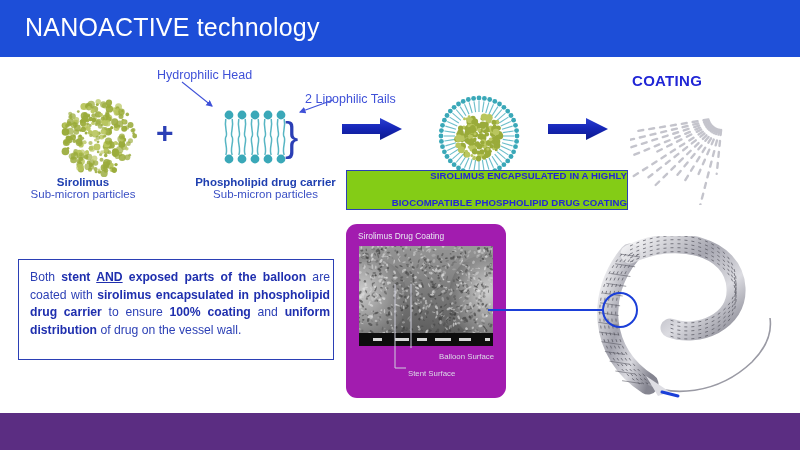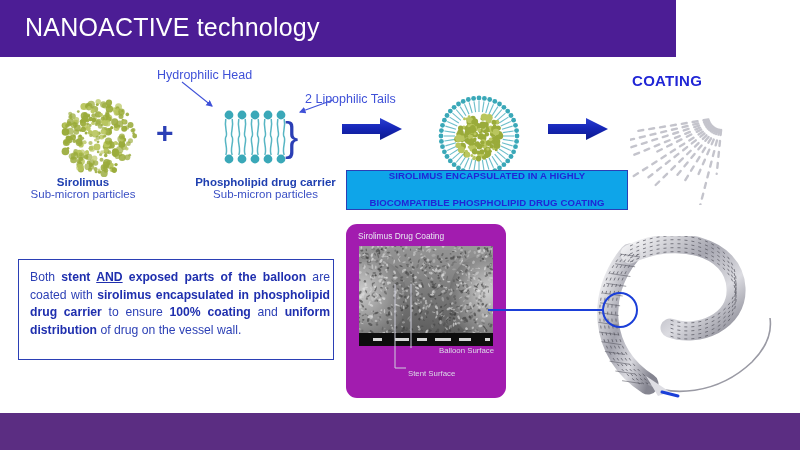--- a/index.html
+++ b/index.html
@@ -4,21 +4,21 @@
 <style>
   html,body{margin:0;padding:0;}
   body{
     width:800px;height:450px;overflow:hidden;
     font-family:"Liberation Sans","DejaVu Sans",sans-serif;
     background:#ffffff;position:relative;
   }
   #slide{position:absolute;left:0;top:0;width:800px;height:450px;background:#fff;overflow:hidden;}
 
   
-  .header{position:absolute;left:0;top:0;width:668px;height:57px;background:#4c1d95;padding-left:8px;}
+  .header{position:absolute;left:0;top:0;width:800px;height:57px;background:#1d4ed8;}
   .header-title{position:absolute;left:25px;top:13px;font-size:25px;color:#ffffff;letter-spacing:.2px;font-weight:400;white-space:nowrap;}
 
   
   .lbl{position:absolute;color:#3f51d8;font-size:12.5px;white-space:nowrap;text-align:right;}
   .lbl-hydro{left:157px;top:68px;}
   .lbl-tails{left:305px;top:92px;}
 
   
   .cap{position:absolute;text-align:center;color:#2b3fb5;white-space:nowrap;}
   .cap .b{display:block;font-weight:bold;font-size:11.5px;color:#1f3fb0;}
@@ -42,39 +42,39 @@
   .arrow2{left:548px;top:118px;}
 
   
   .micelle{position:absolute;left:438px;top:95px;width:82px;height:82px;}
 
   
   .coating-lbl{position:absolute;left:632px;top:72px;font-size:15px;font-weight:bold;color:#2026d6;letter-spacing:.3px;}
   .spray{position:absolute;left:630px;top:100px;width:170px;height:105px;}
 
   
-  .callout{position:absolute;left:346px;top:170px;width:280px;height:38px;border:1.4px solid #2b3fb5;background:#0ea5e9;
-           display:flex;flex-direction:column;align-items:center;justify-content:center;gap:14px;}
+  .callout{position:absolute;left:346px;top:170px;width:280px;height:38px;border:1.4px solid #2b3fb5;background:#84cc16;
+           display:flex;flex-direction:column;align-items:flex-end;justify-content:center;gap:14px;}
   .callout span{display:block;font-size:9.6px;font-weight:bold;color:#2026d6;letter-spacing:.1px;line-height:1.32;white-space:nowrap;}
 
   
   .textbox{position:absolute;left:18px;top:259px;width:316px;height:101px;border:1.2px solid #2b3fb5;background:#fff;
            box-sizing:border-box;padding:9px 3px 0 11px;}
   .textbox p{margin:0;font-size:12.2px;line-height:1.44;color:#2b3fb5;text-align:justify;}
   .textbox b{font-weight:bold;color:#1f2fae;}
   .textbox u{text-decoration:underline;}
 
   
   .sem{position:absolute;left:346px;top:224px;width:160px;height:174px;background:#a21caf;border-radius:11px;overflow:hidden;}
   .sem-title{position:absolute;left:12px;top:7px;font-size:8.4px;color:#e8e8f2;white-space:nowrap;}
   .sem-img{position:absolute;left:13px;top:22px;width:134px;height:100px;overflow:hidden;background:#6e6e6e;}
   .sem-scalebar{position:absolute;left:13px;top:109px;width:134px;height:13px;background:#0d0d0d;}
   .sem-scalebar .tick{position:absolute;top:5px;height:3px;background:#d8d8d8;}
   .sem-lbl{position:absolute;font-size:7.8px;color:#dcdce8;white-space:nowrap;}
-  .sem-lbl-balloon{left:74px;top:122px;padding-left:19px;}
+  .sem-lbl-balloon{left:74px;top:128px;padding-left:19px;}
   .sem-lbl-stent{left:62px;top:145px;}
 
   
   .device{position:absolute;left:566px;top:236px;width:234px;height:170px;}
   .callout-circle{position:absolute;left:602px;top:292px;width:36px;height:36px;border:2.4px solid #1b3fd8;border-radius:50%;box-sizing:border-box;}
   .callout-line{position:absolute;left:488px;top:309px;width:116px;height:1.6px;background:#1b3fd8;}
 
   
   .footer{position:absolute;left:0;top:413px;width:800px;height:37px;background:#5b2d82;}
   .logo-euro{position:absolute;left:20px;top:419px;height:26px;}

